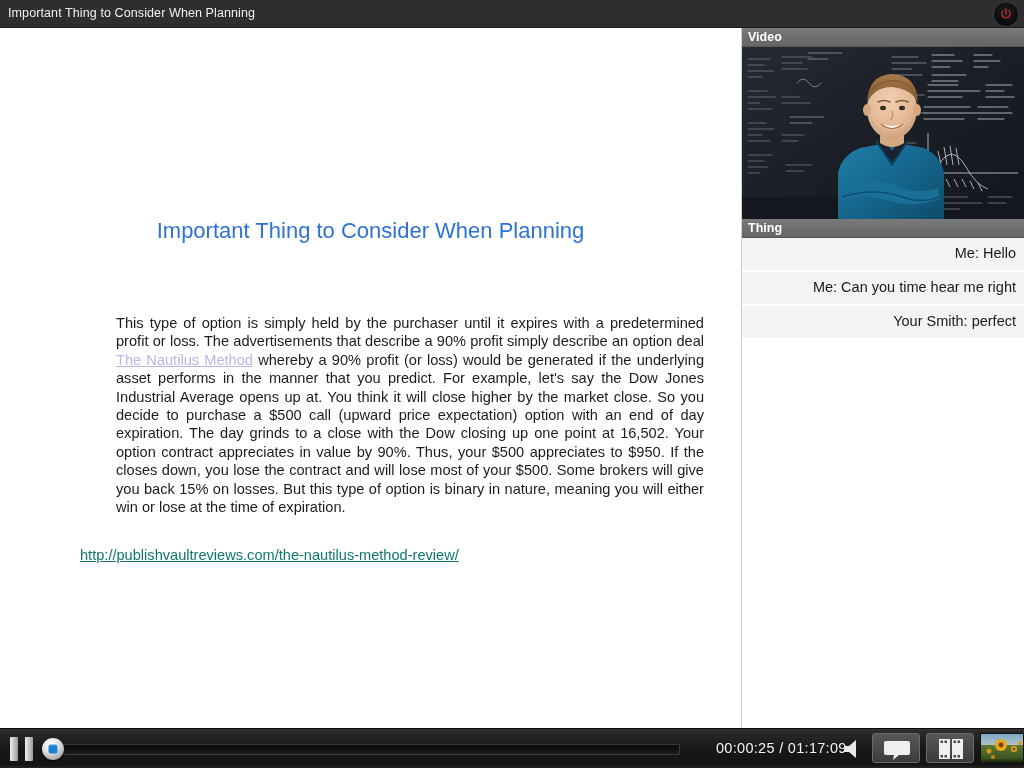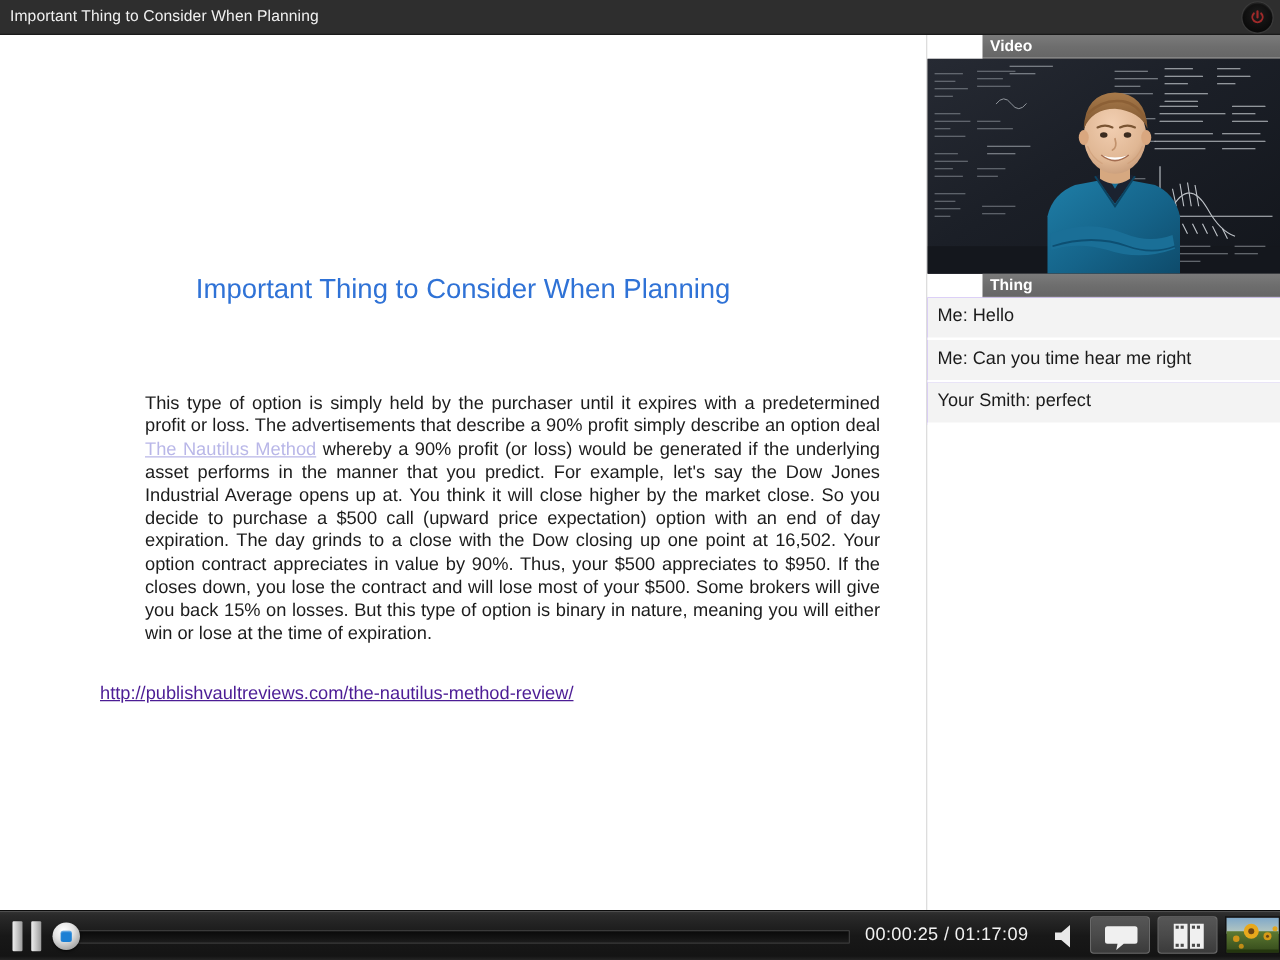--- a/index.html
+++ b/index.html
@@ -65,21 +65,21 @@
   .inline-link {
     color: #b9b7e8;
     text-decoration: underline;
   }
   #doc-links {
     position: absolute; left: 80px; top: 518px;
     width: 600px;
   }
   .doc-url {
     display: block;
-    color: #4c1d95;
+    color: #0f766e;
     text-decoration: underline;
     font-size: 14.6px;
     line-height: 18.4px;
     margin-bottom: 12px;
     cursor: pointer;
     white-space: nowrap;
   }
 
   #vertical-divider {
     position: absolute; left: 741px; top: 28px;
@@ -96,34 +96,34 @@
   .panel-header {
     position: relative;
     height: 19px;
     background: linear-gradient(to bottom, #7b7b7b 0%, #6e6e6e 50%, #666666 100%);
     border-bottom: 1px solid #575757;
     color: #ffffff;
     font-size: 12.5px;
     font-weight: bold;
     padding: 2px 0 0 6px;
     white-space: nowrap;
-    margin-left: 44px;
   }
   #video-frame {
     position: relative;
     width: 282px; height: 172px;
     background: #0e0f14;
     overflow: hidden;
   }
   #video-canvas { display: block; width: 282px; height: 172px; }
 
   #chat-list {
     position: relative;
     width: 282px;
-    background: #8b5cf6;
+    background: #f97316;
+    text-align: right;
   }
   .chat-msg {
     background: #f3f3f3;
     border-bottom: 2px solid #ffffff;
     color: #1a1a1a;
     font-size: 14.5px;
     line-height: 19px;
     padding: 6px 8px 7px 8px;
   }
 
@@ -168,21 +168,21 @@
   #seek-handle::after {
     content: "";
     position: absolute; left: 50%; top: 50%;
     transform: translate(-50%,-50%);
     width: 9px; height: 9px;
     border-radius: 2px;
     background: #1b7fd4;
     box-shadow: inset 0 1px 1px rgba(255,255,255,0.35);
   }
   #time-display {
-    position: absolute; left: 692px; top: 11px;
+    position: absolute; left: 716px; top: 11px;
     color: #f2f2f2;
     font-size: 14.5px;
     letter-spacing: 0.3px;
     white-space: nowrap;
   }
   #volume-button {
     position: absolute; left: 840px; top: 9px;
     width: 26px; height: 22px;
     cursor: pointer;
   }

